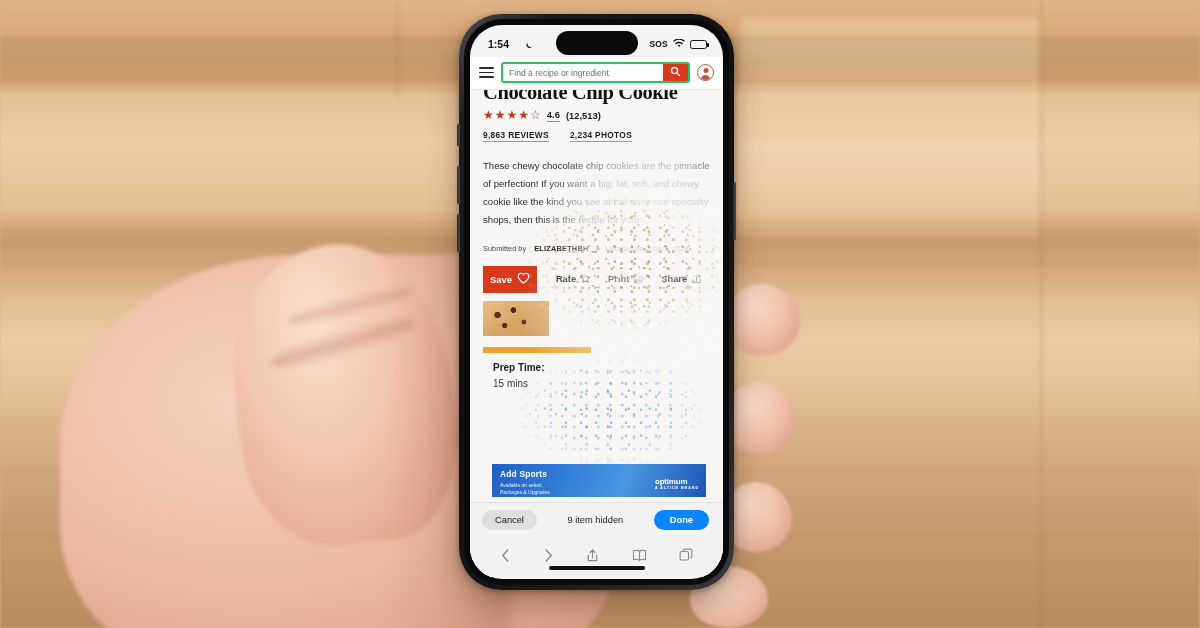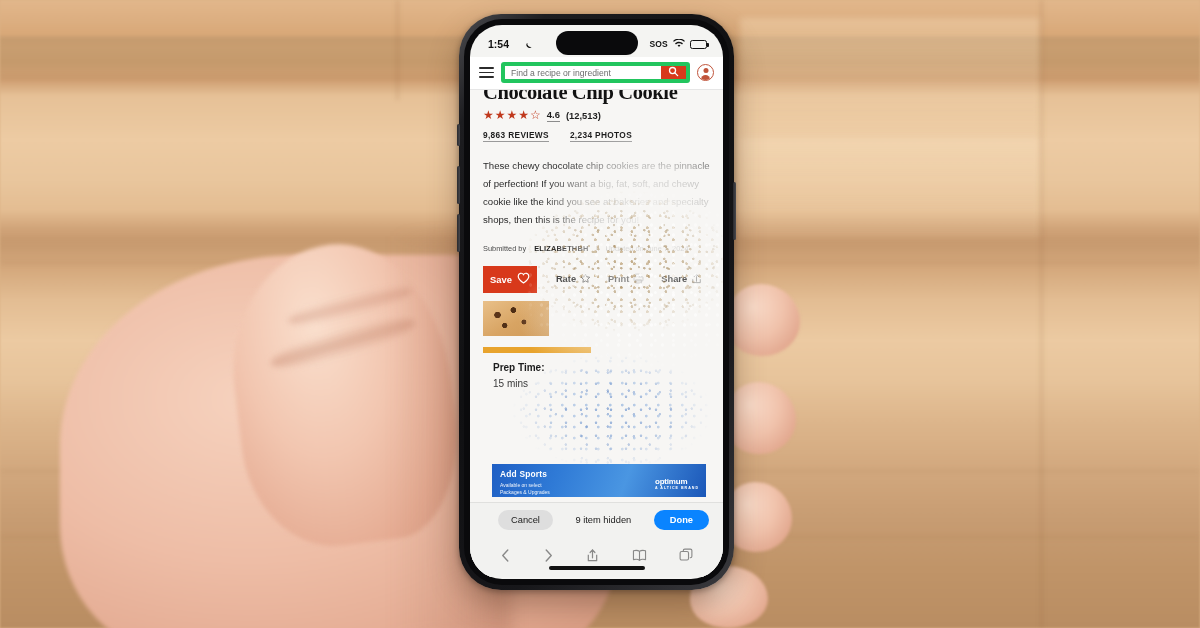--- a/index.html
+++ b/index.html
@@ -148,21 +148,21 @@
   #site-header {
     display:flex; align-items:center; gap:7px;
     padding:5px 9px 6px 9px;
     background:#fff;
     border-bottom:1px solid #e6e6e6;
   }
   #hamburger-icon { width:15px; display:flex; flex-direction:column; gap:3px; flex:0 0 auto; }
   #hamburger-icon span { height:1.7px; background:#2b2b2b; border-radius:1px; }
   #searchwrap {
     flex:1; display:flex; height:21px;
-    border:4px solid #22c55e; border-radius:3px; overflow:hidden; background:#fff;
+    border:2px solid #22c55e; border-radius:3px; overflow:hidden; background:#fff;
   }
   #search-input {
     flex:1; border:none; outline:none; background:transparent;
     font-family:"Liberation Sans",sans-serif; font-size:8.6px; color:#4a4a4a;
     padding:0 6px;
   }
   #search-input::placeholder { color:#6d6d6d; }
   #search-button {
     width:25px; background:#d8391b; border:none; cursor:pointer;
     display:flex; align-items:center; justify-content:center;
@@ -302,21 +302,21 @@
       radial-gradient(circle at 30% 66%, rgba(255,255,255,0.7) 0 1.1px, transparent 1.7px);
     background-size: 11px 10px, 18px 16px;
     -webkit-mask-image: radial-gradient(ellipse 150px 120px at 68% 46%, #000 0%, rgba(0,0,0,0.6) 50%, transparent 82%);
             mask-image: radial-gradient(ellipse 150px 120px at 68% 46%, #000 0%, rgba(0,0,0,0.6) 50%, transparent 82%);
   }
 
   
   #hide-bar {
     position:relative; background:#f2f2f0;
     display:flex; align-items:center; justify-content:space-between;
-    padding:7px 14px 7px 28px;
+    padding:7px 14px 7px 12px;
     border-top:1px solid #e0e0de;
   }
   #cancel-button {
     background:#dedede; color:#1b1b1b; border:none; cursor:pointer;
     font-size:9.3px; border-radius:13px; padding:5px 13px;
     font-family:"Liberation Sans",sans-serif;
   }
   #hidden-status { font-size:9.3px; color:#1b1b1b; }
   #done-button {
     background:#0a84ff; color:#fff; border:none; cursor:pointer;

